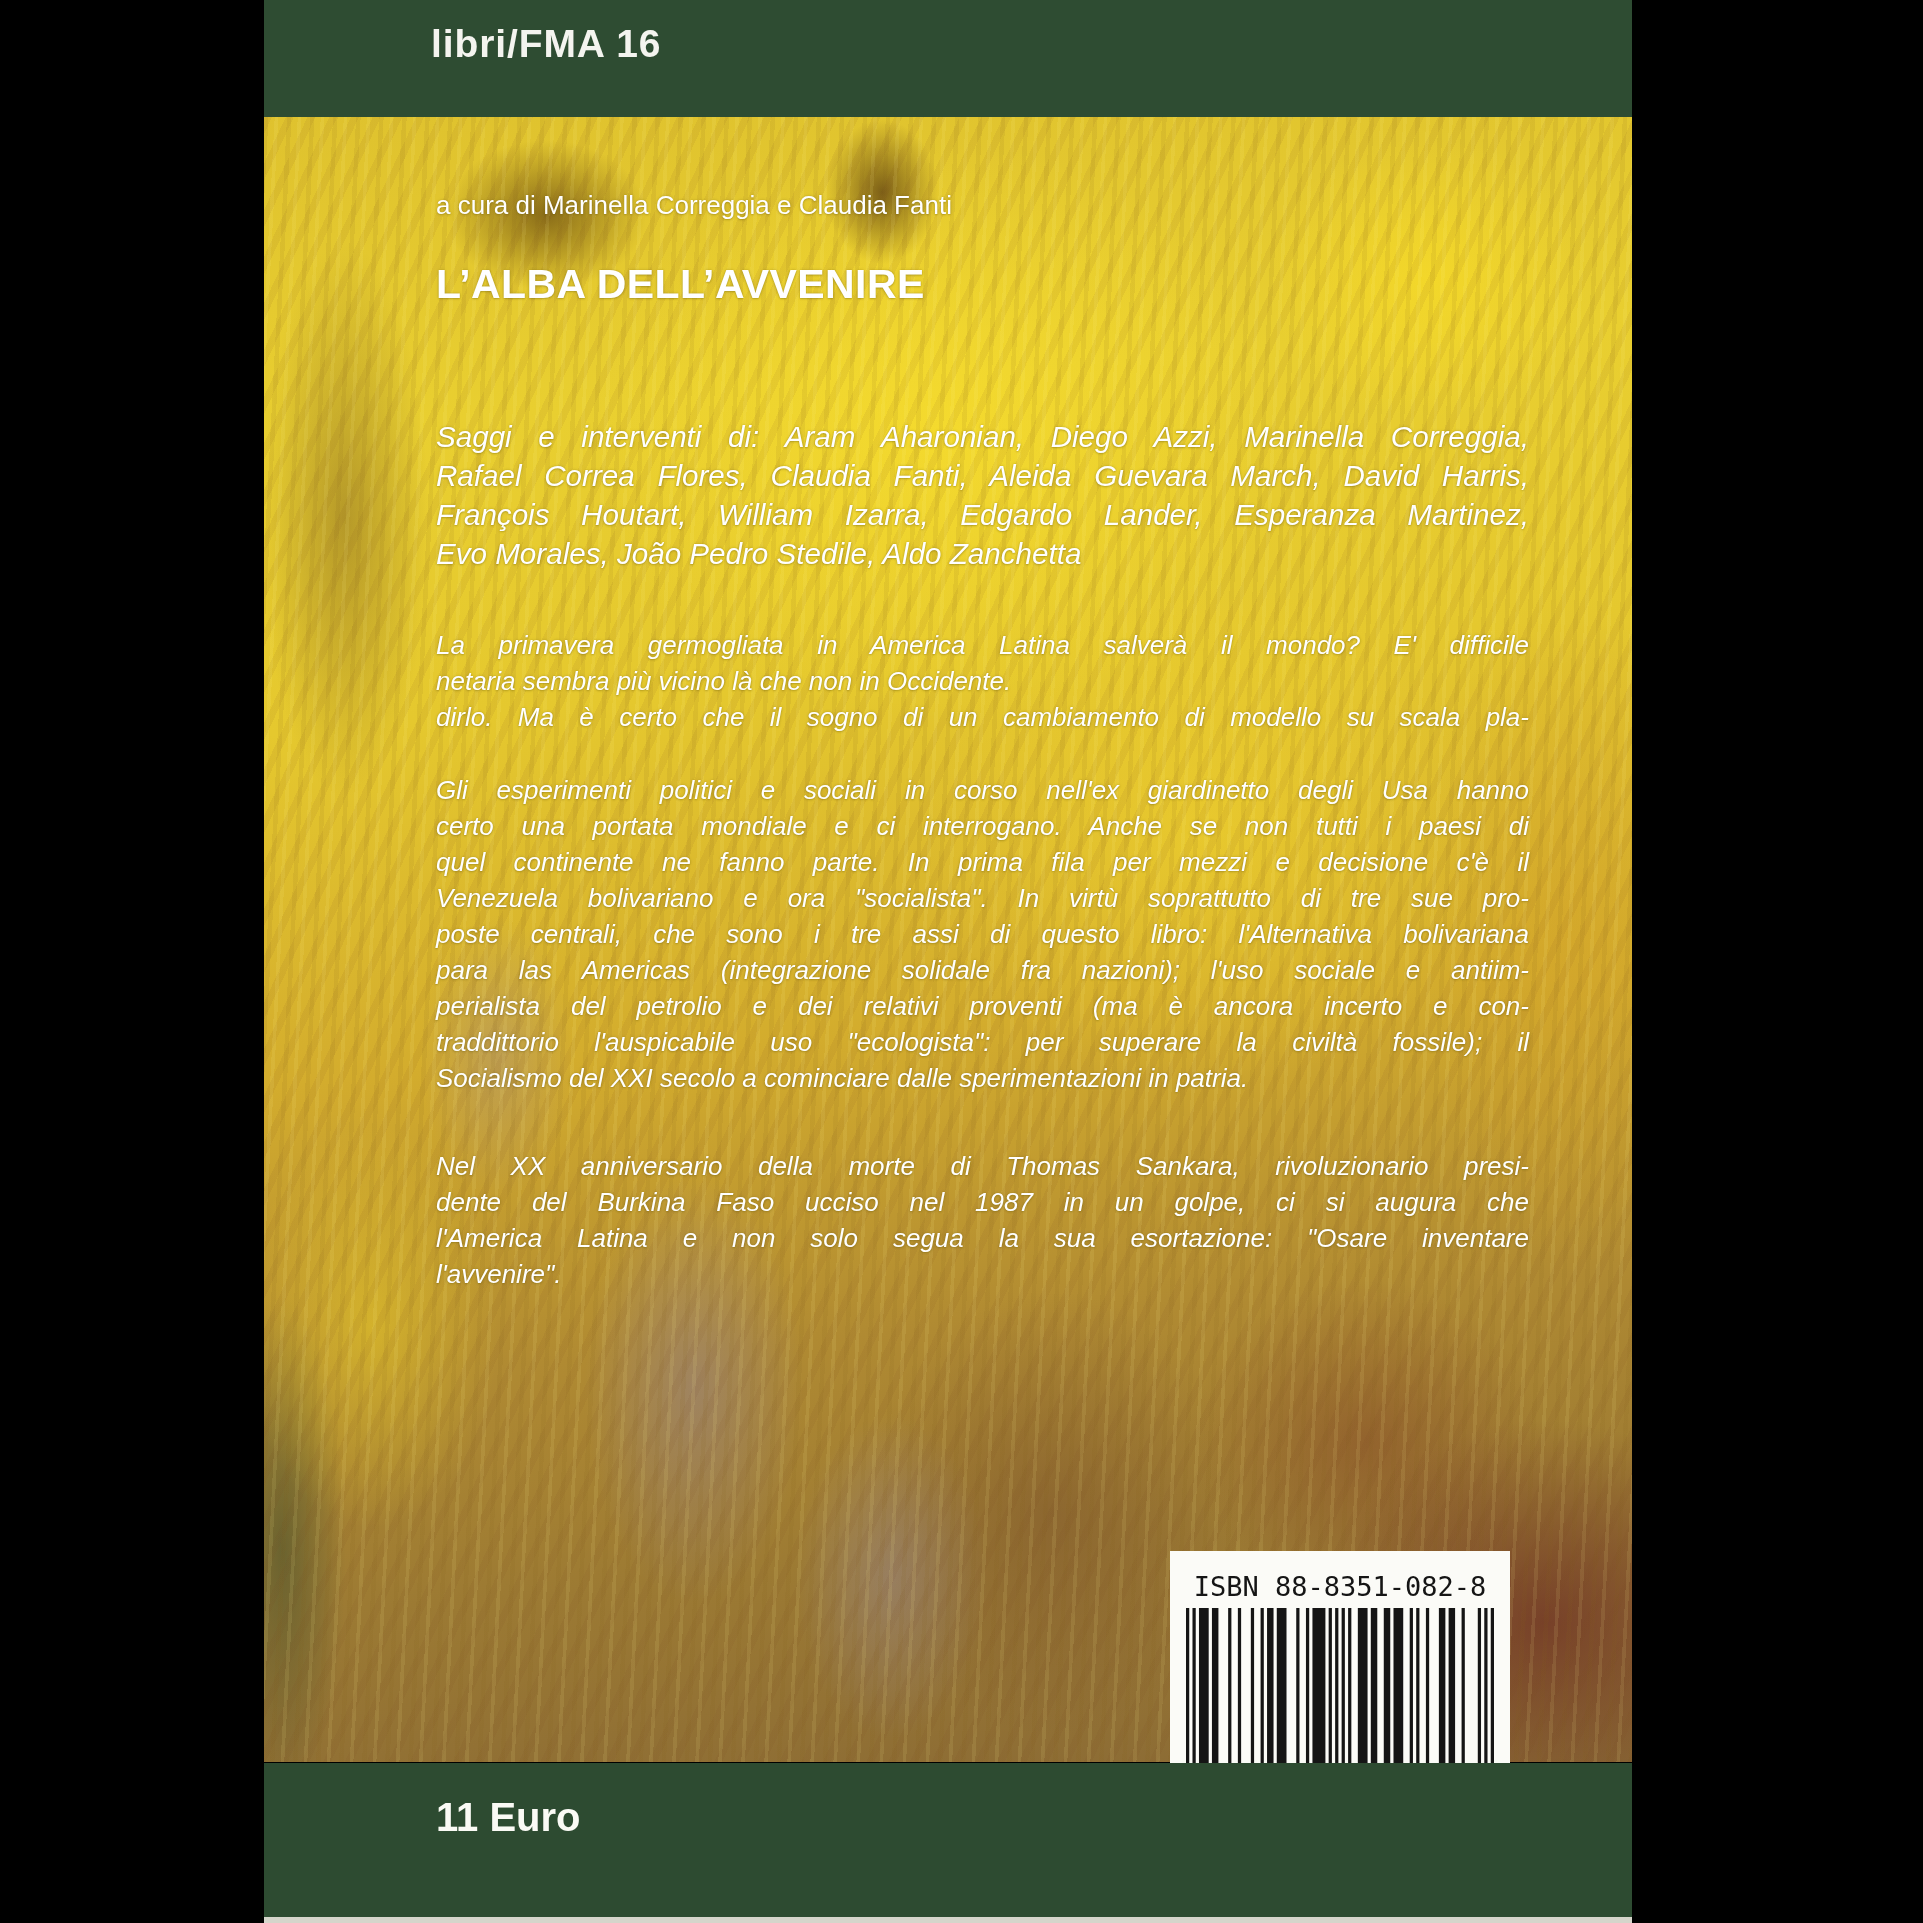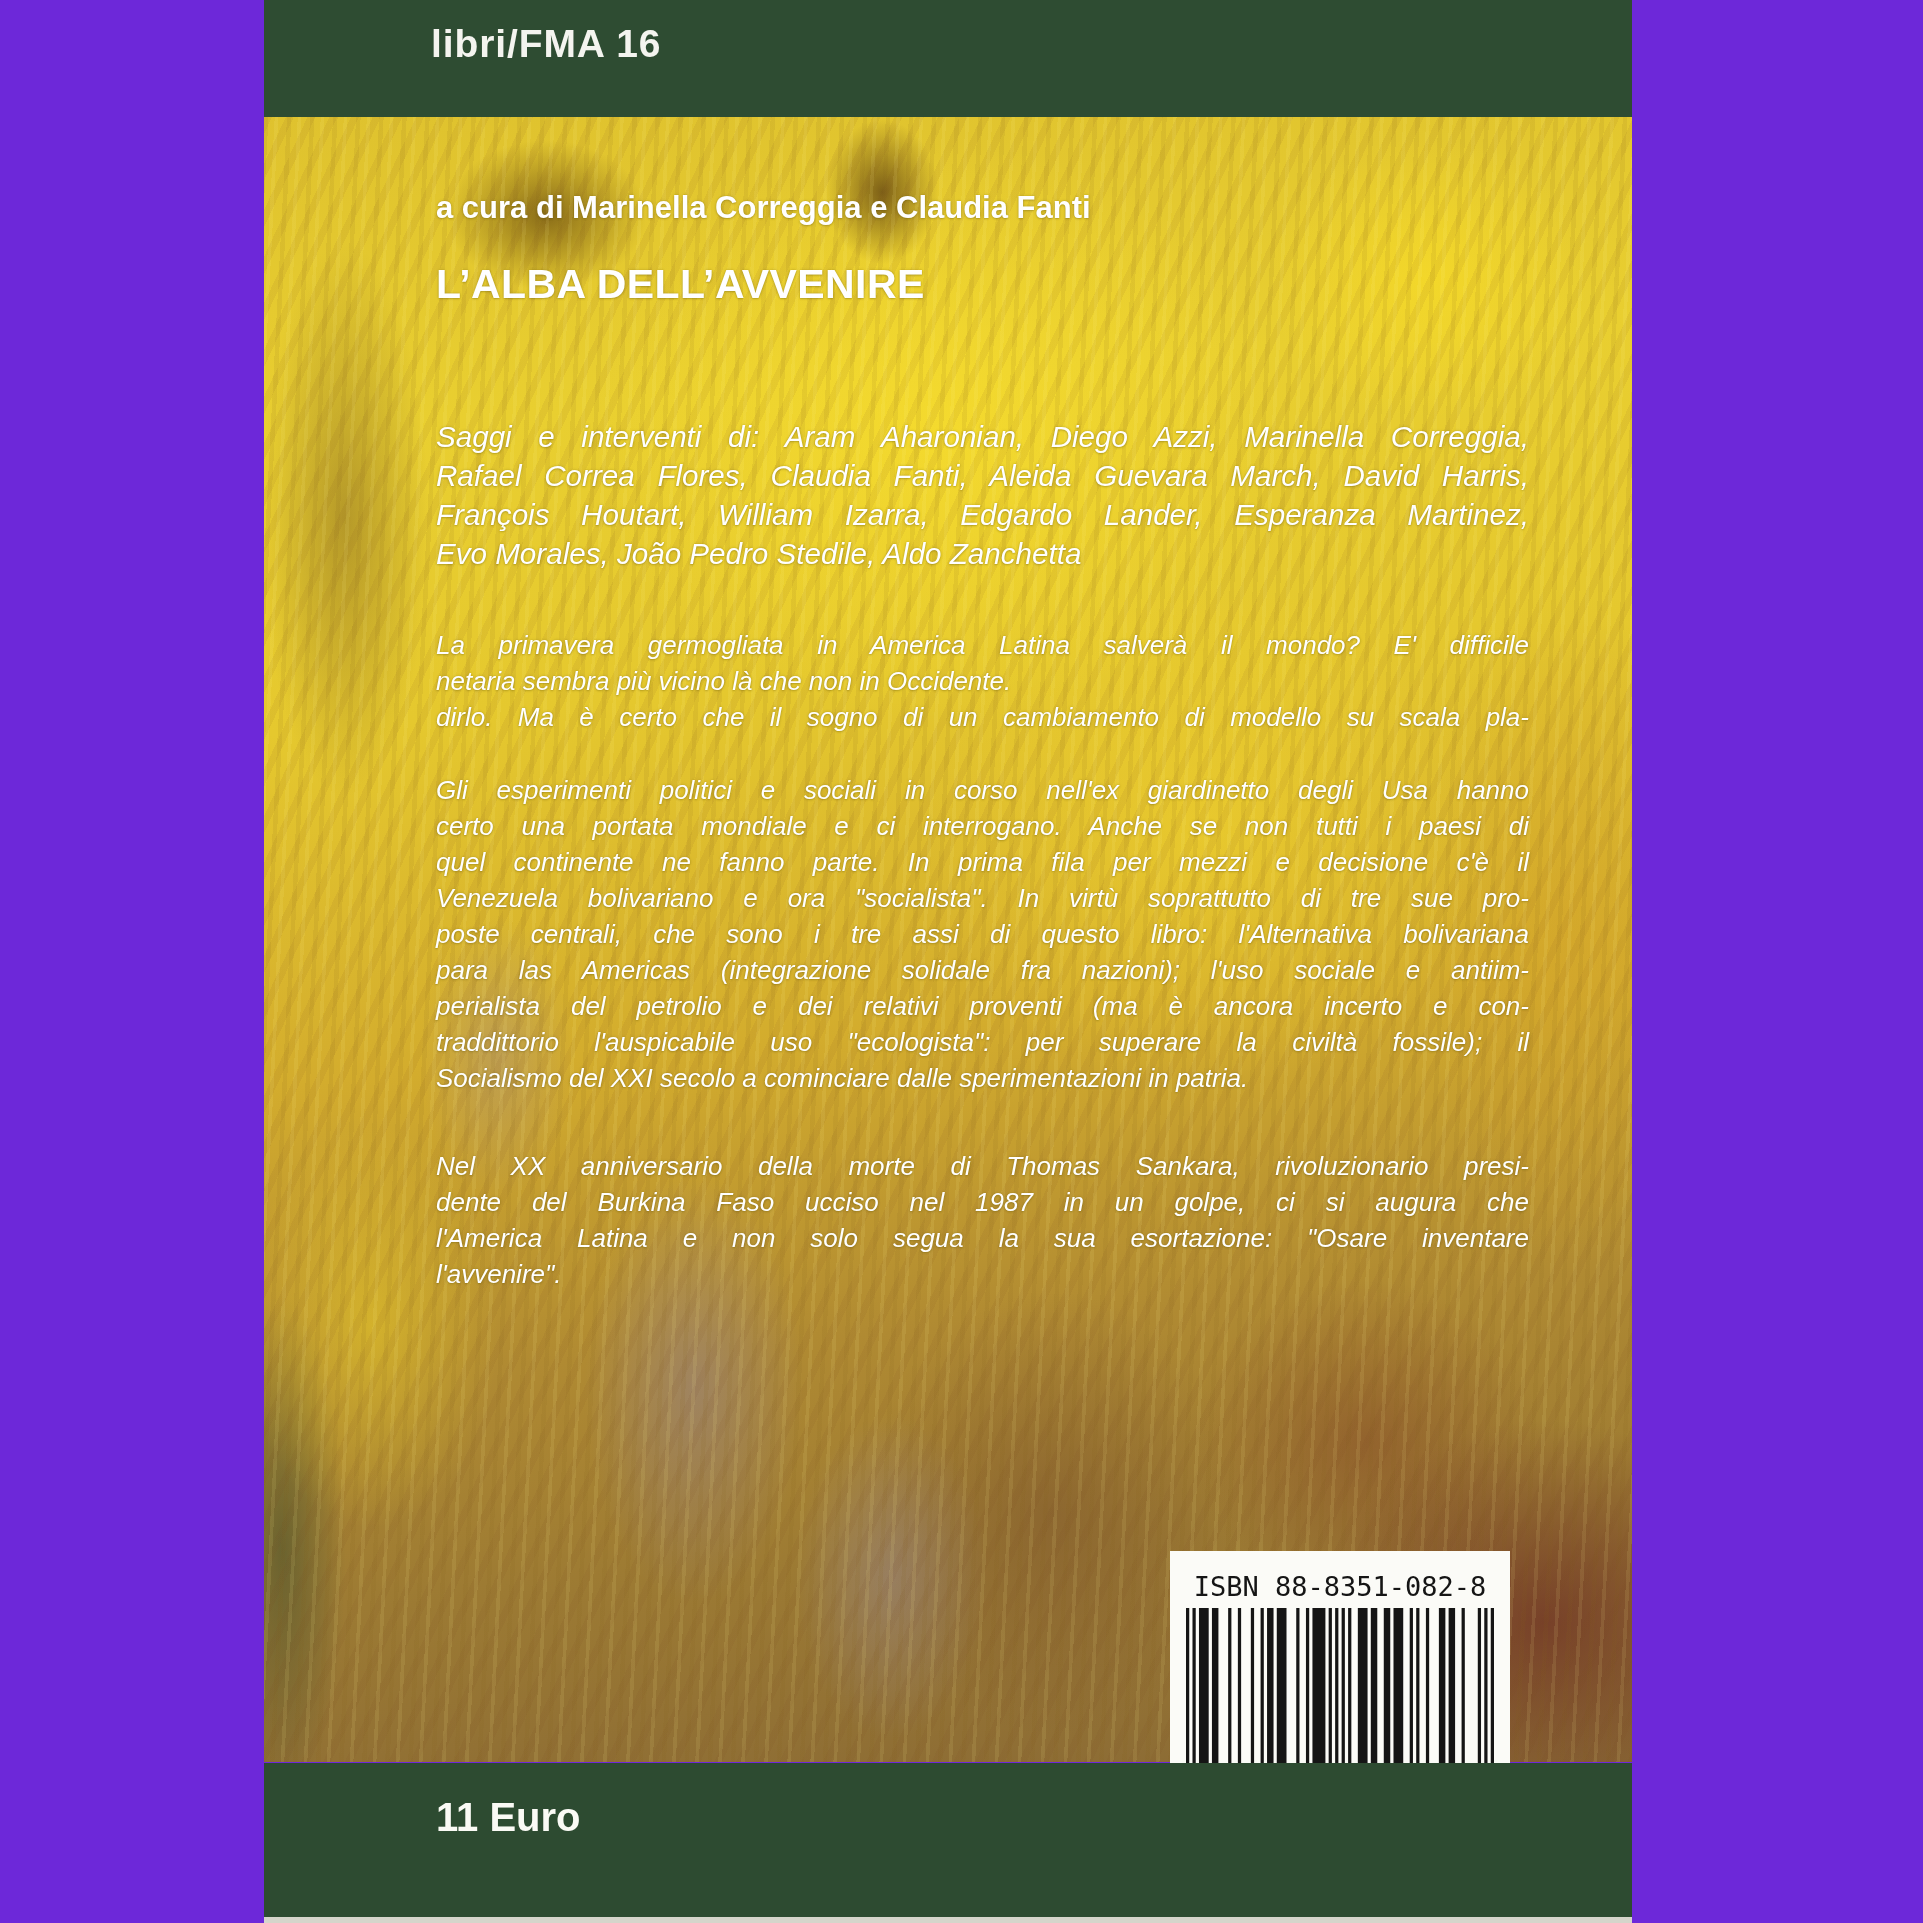--- a/index.html
+++ b/index.html
@@ -1,19 +1,19 @@
 <!DOCTYPE html>
 <html style="font-size:14.3px"><head>
 <meta charset="utf-8">
 <style>
   html,body { margin:0; padding:0; }
   body { font-family:"Liberation Sans", sans-serif; }
   #canvas {
     position:relative; width:1924px; height:1924px;
-    background:#6d28d9; overflow:hidden;
+    background:#000000; overflow:hidden;
   }
   
   #cover {
     position:absolute; left:264px; top:0; width:1368px; height:1924px;
   }
   #band-top {
     position:absolute; left:0; top:0; width:100%; height:117px;
     background:#2e4c32;
   }
   #series-label {
@@ -55,21 +55,21 @@
   }
   #page-edge {
     position:absolute; left:0; top:1917px; width:100%; height:6.3px;
     background:#d5d5cb;
   }
   
   .tblock {
     position:absolute; left:172px; width:1093px; color:#ffffff;
     text-shadow:0 0 2.7px rgba(95,82,10,0.35), 0 0.9px 1.8px rgba(95,82,10,0.25);
   }
-  #editors-line  { top:190px; font-size:31px; font-weight:bold; }
+  #editors-line  { top:190px; font-size:26px; font-weight:normal; }
   #title         { top:261px; font-size:41px; font-weight:bold; letter-spacing:0.4px; white-space:nowrap; }
   #subtitle      { top:308px; font-size:32px; font-weight:bold; line-height:42px; }
   #contributors  { top:417px; font-size:29.6px; font-style:italic; line-height:39px; }
   .para          { font-size:26px; line-height:36px;font-style:italic; }
   #paragraph-1   { top:627px; }
   #paragraph-2   { top:772px; }
   #paragraph-3   { top:1148px; }
   .jline { text-align:justify; text-align-last:justify; }
   .jline.jlast { text-align-last:left; }
   #price-label {

